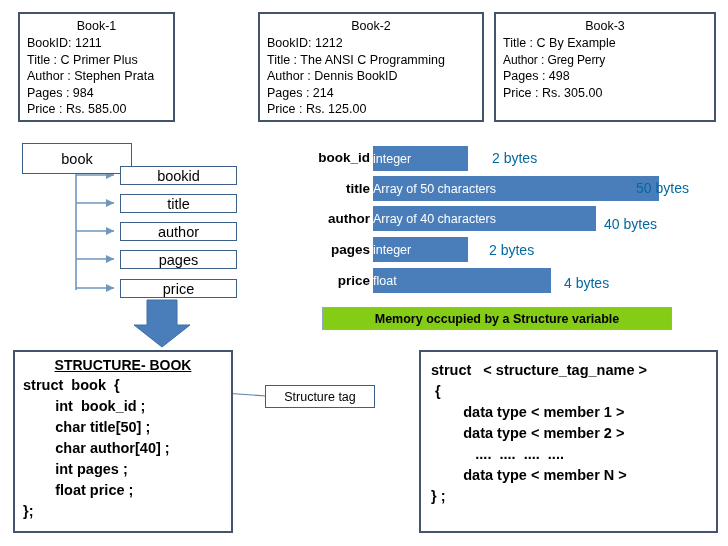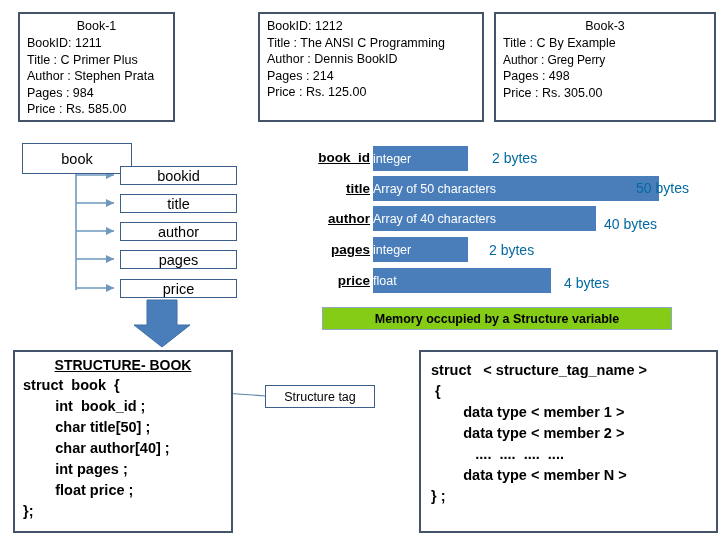--- a/index.html
+++ b/index.html
@@ -14,21 +14,21 @@
   .book-card .card-line.narrow{font-stretch:condensed;letter-spacing:-0.1px;font-size:12px;}
 
   
   .node-box{border:1.6px solid #3A5F8A;background:#fff;display:flex;align-items:center;
             justify-content:center;font-size:14.5px;color:#000;}
   .node-box.root{justify-content:center;font-size:14.5px;}
   .tree-svg{position:absolute;left:0;top:0;}
 
   
   .mem-label{position:absolute;text-align:right;font-weight:bold;font-size:13.5px;
-             color:#000;width:92px;text-decoration:underline;}
+             color:#000;width:92px;}
   .mem-bar{position:absolute;background:#4A7EBB;color:#ffffff;font-size:12.5px;
            display:flex;align-items:center;padding-left:0;box-sizing:border-box;}
   .mem-size{position:absolute;font-size:14px;color:#0369a1;white-space:nowrap;}
 
   .caption-box{border:1px solid #8FA8C8;background:#84cc16;display:flex;align-items:center;
                justify-content:center;font-weight:bold;font-size:12.5px;}
 
   
   .panel{border:2px solid #44546A;background:#fff;}
   .panel-title{text-align:center;font-weight:bold;font-size:14px;text-decoration:underline;
@@ -43,20 +43,21 @@
 <div class="abs book-card" style="left:18px;top:12px;width:157px;height:110px;">
   <div class="card-title">Book-1</div>
   <div class="card-line">BookID: 1211</div>
   <div class="card-line">Title : C Primer Plus</div>
   <div class="card-line">Author : Stephen Prata</div>
   <div class="card-line">Pages : 984</div>
   <div class="card-line">Price : Rs. 585.00</div>
 </div>
 
 <div class="abs book-card" style="left:258px;top:12px;width:226px;height:110px;">
+  <div class="card-title">Book-2</div>
   <div class="card-line">BookID: 1212</div>
   <div class="card-line">Title : The ANSI C Programming</div>
   <div class="card-line">Author : Dennis BookID</div>
   <div class="card-line">Pages : 214</div>
   <div class="card-line">Price : Rs. 125.00</div>
 </div>
 
 <div class="abs book-card" style="left:494px;top:12px;width:222px;height:110px;">
   <div class="card-title">Book-3</div>
   <div class="card-line">Title : C By Example</div>

